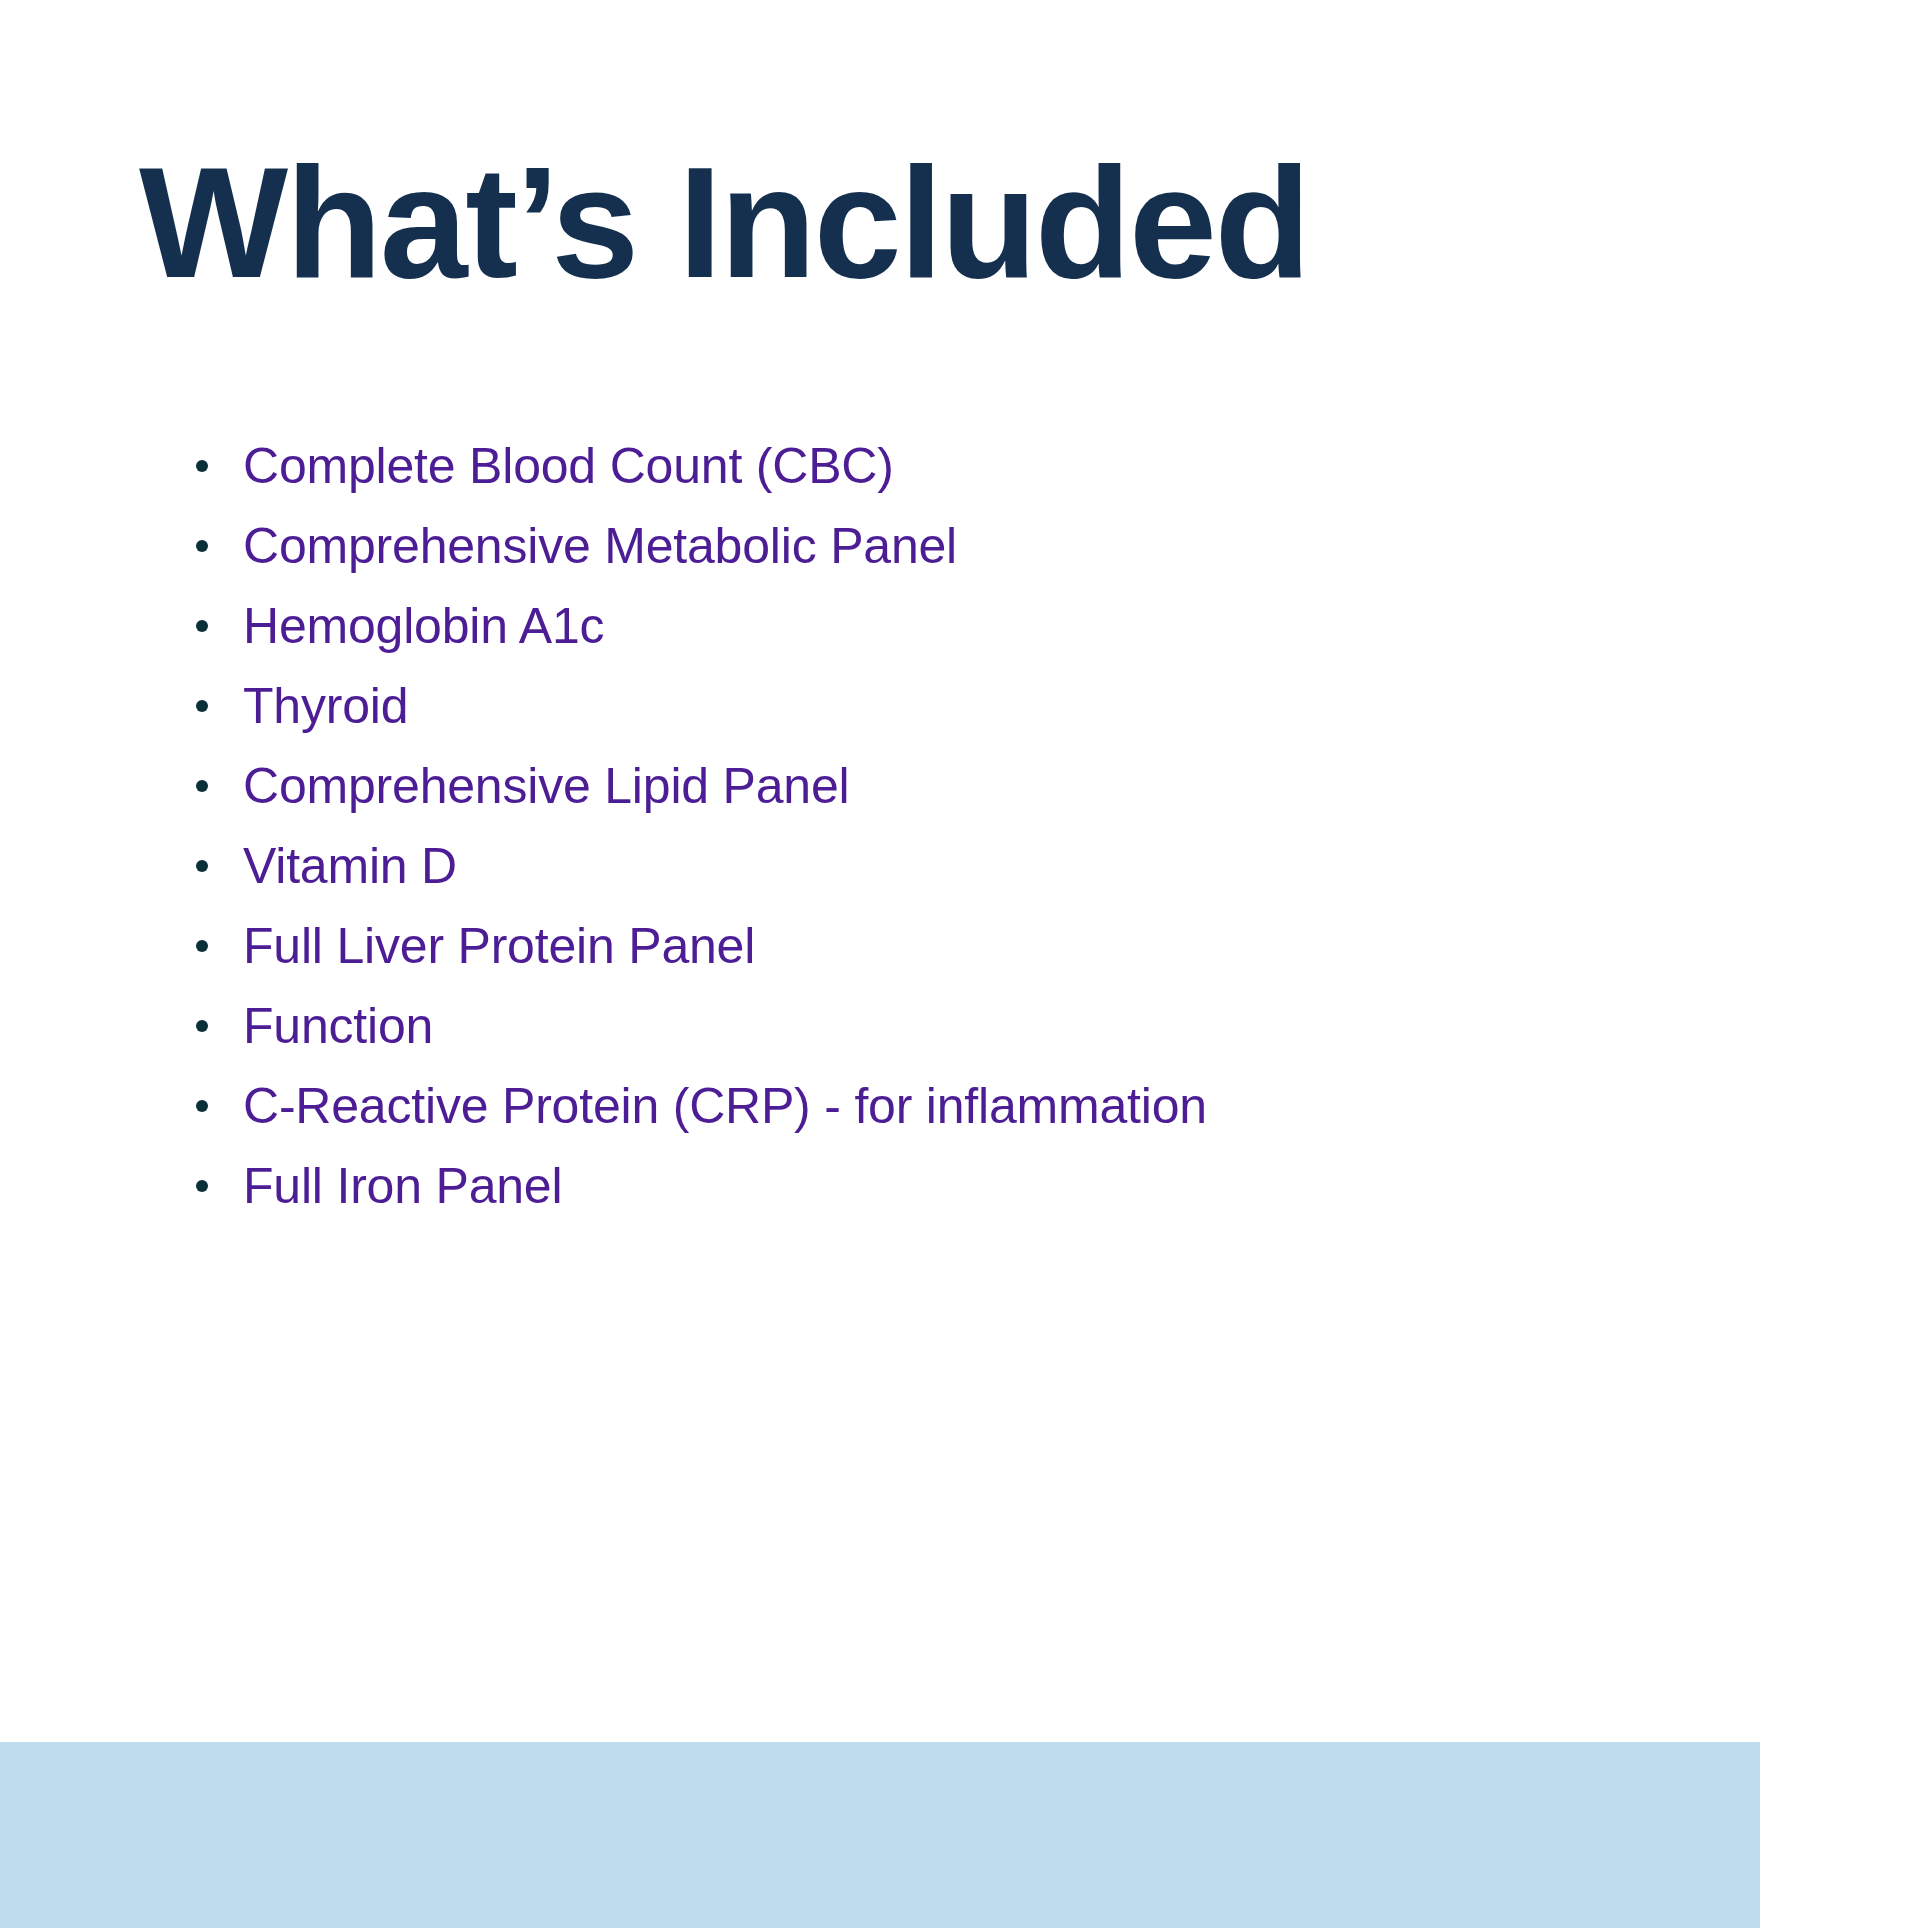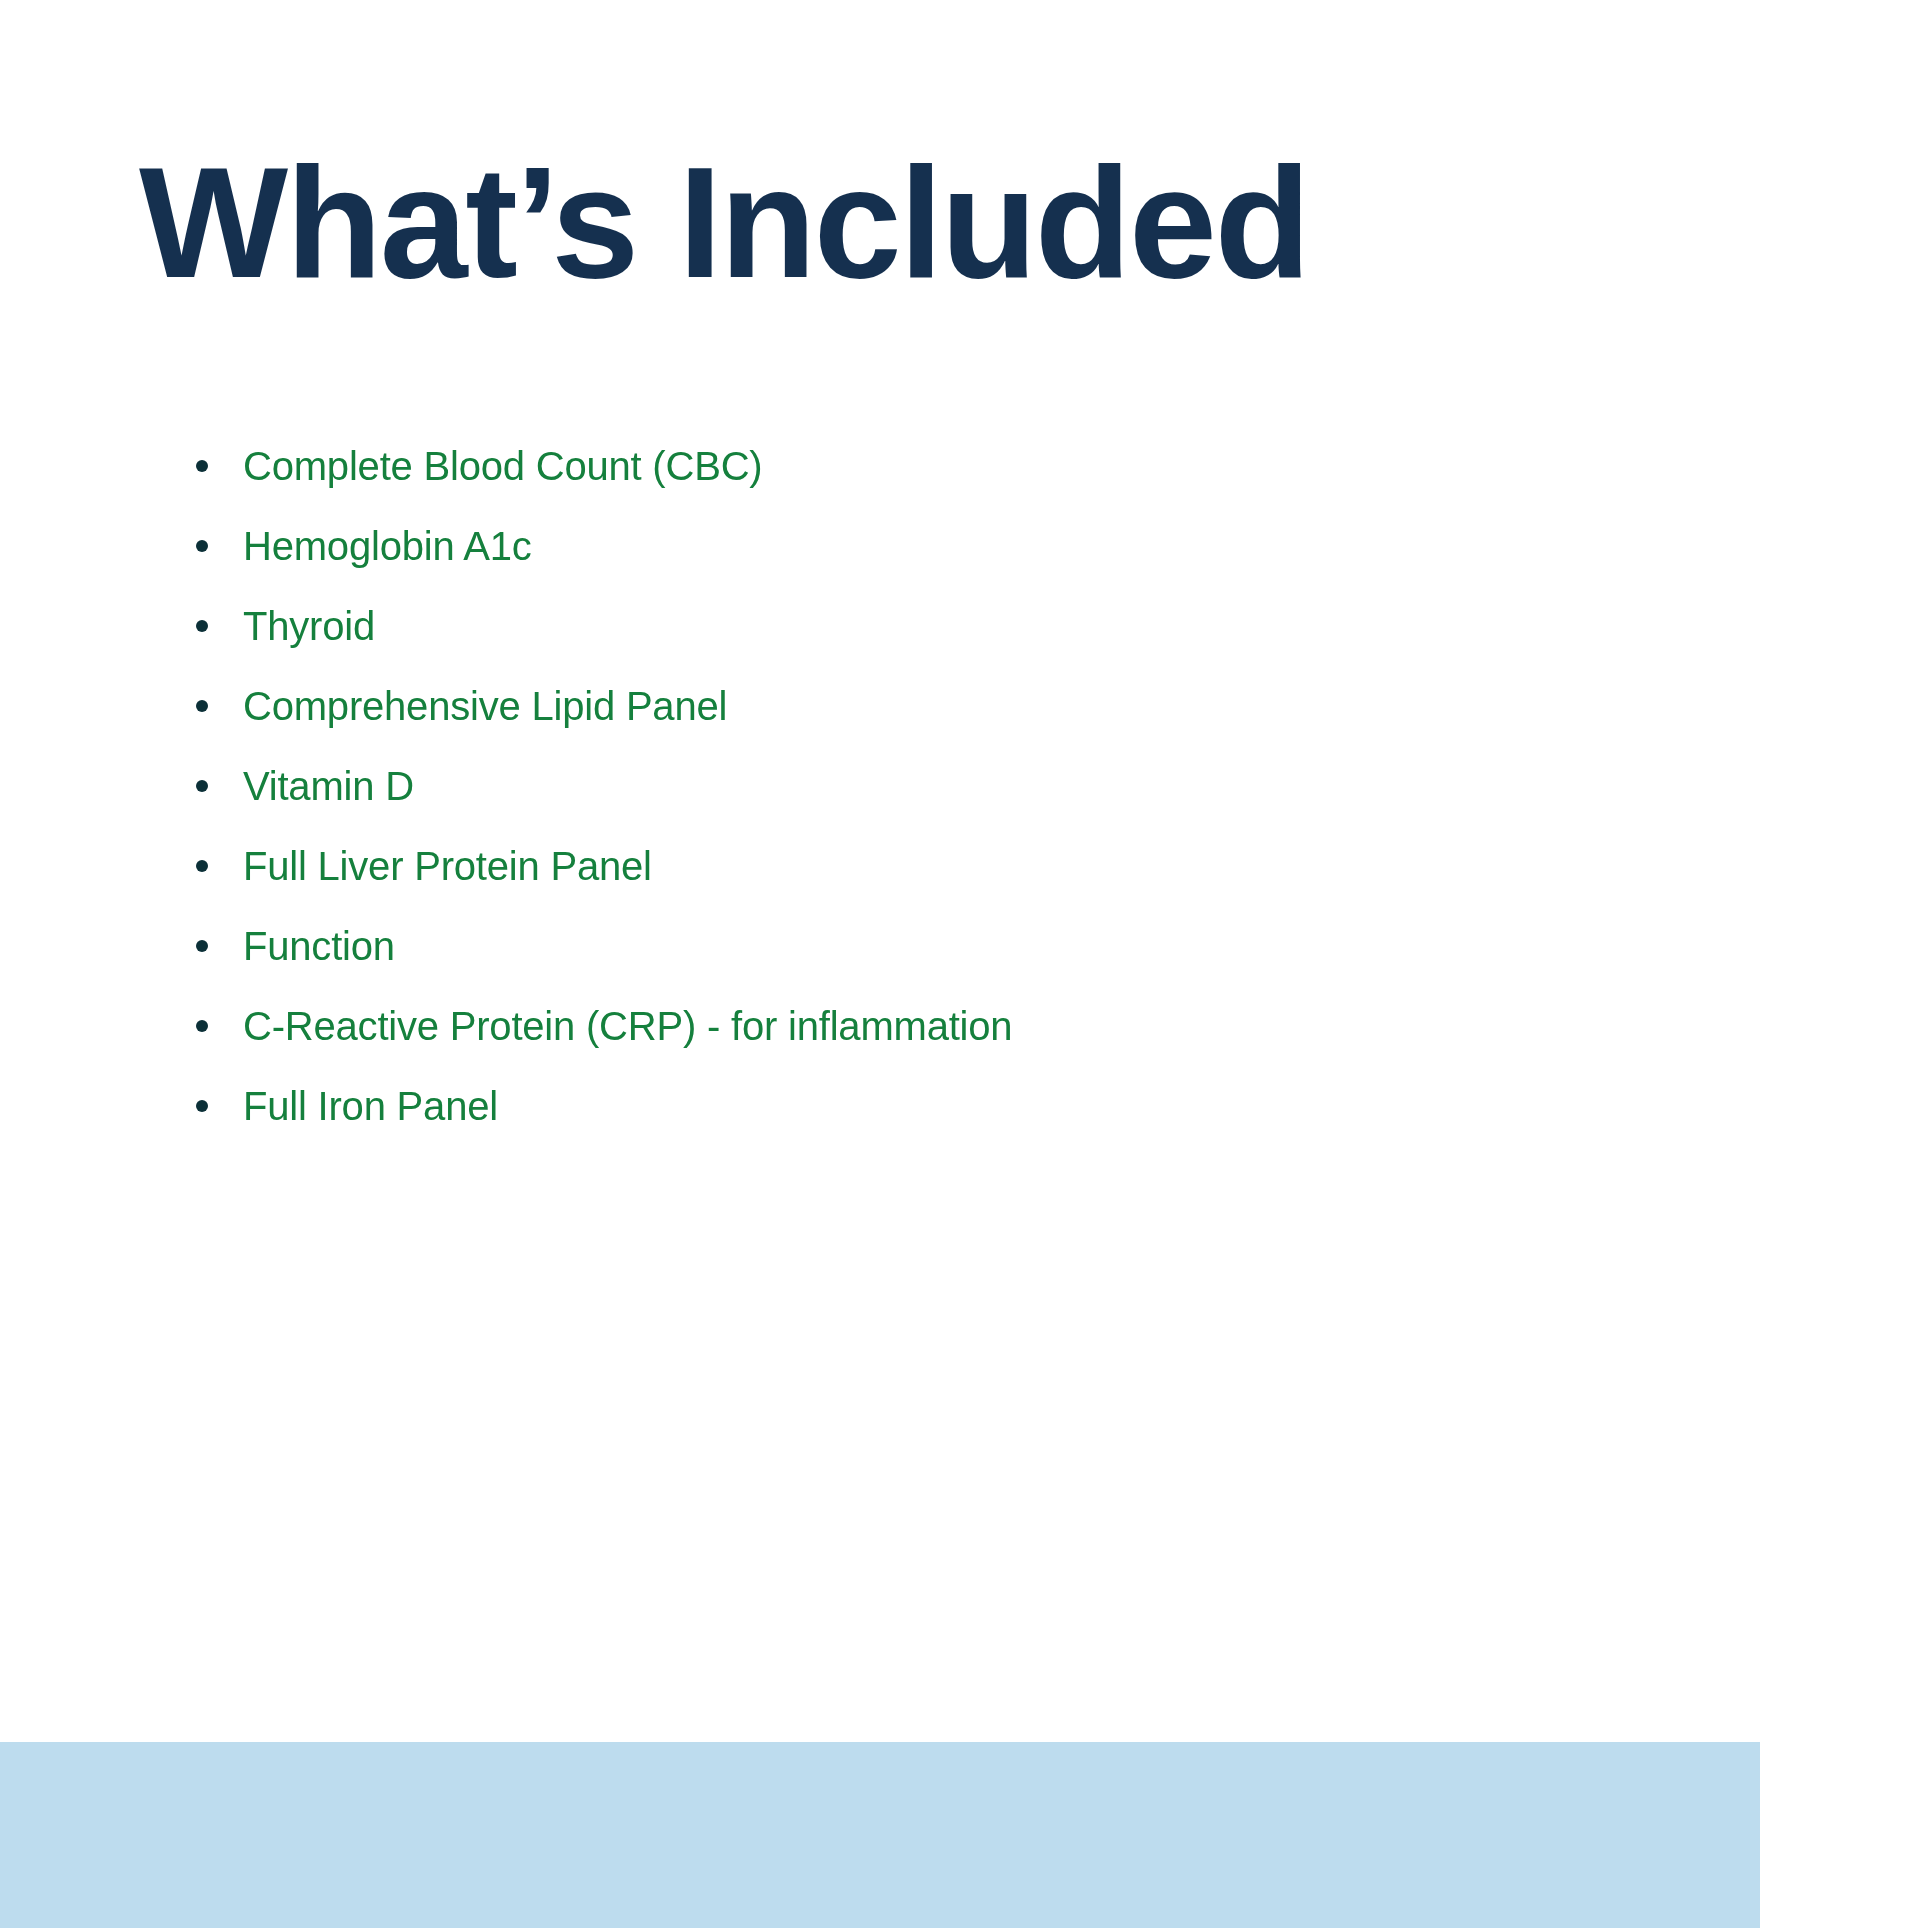--- a/index.html
+++ b/index.html
@@ -52,25 +52,25 @@
     margin: 0;
     padding: 0;
     list-style: none;
   }
 
   #included-list .list-item {
     position: relative;
     margin: 0;
     padding: 0 0 0 58px;
     font-family: "Liberation Sans", "DejaVu Sans", sans-serif;
-    font-size: 40px;
+    font-size: 50px;
     font-weight: 400;
     line-height: 80px;
     letter-spacing: -0.2px;
-    color: #15803d;
+    color: #4c1d95;
   }
 
   #included-list .list-item .bullet-dot {
     position: absolute;
     left: 11.3px;
     top: 34px;
     width: 12.2px;
     height: 12.2px;
     border-radius: 50%;
     background: #0C3038;
@@ -105,20 +105,24 @@
 
   <h1 id="page-title">What’s Included</h1>
 
   <ul id="included-list">
       <li class="list-item">
         <span class="bullet-dot"></span>
         <span class="item-text">Complete Blood Count (CBC)</span>
       </li>
       <li class="list-item">
         <span class="bullet-dot"></span>
+        <span class="item-text">Comprehensive Metabolic Panel</span>
+      </li>
+      <li class="list-item">
+        <span class="bullet-dot"></span>
         <span class="item-text">Hemoglobin A1c</span>
       </li>
       <li class="list-item">
         <span class="bullet-dot"></span>
         <span class="item-text">Thyroid</span>
       </li>
       <li class="list-item">
         <span class="bullet-dot"></span>
         <span class="item-text">Comprehensive Lipid Panel</span>
       </li>

